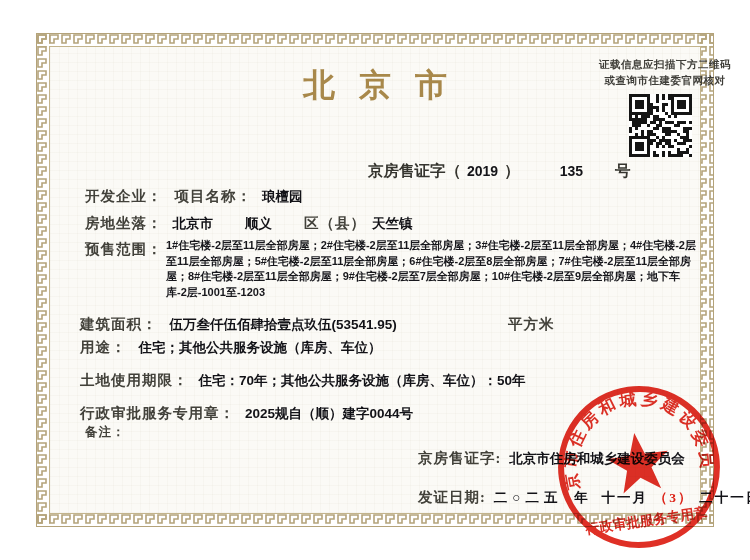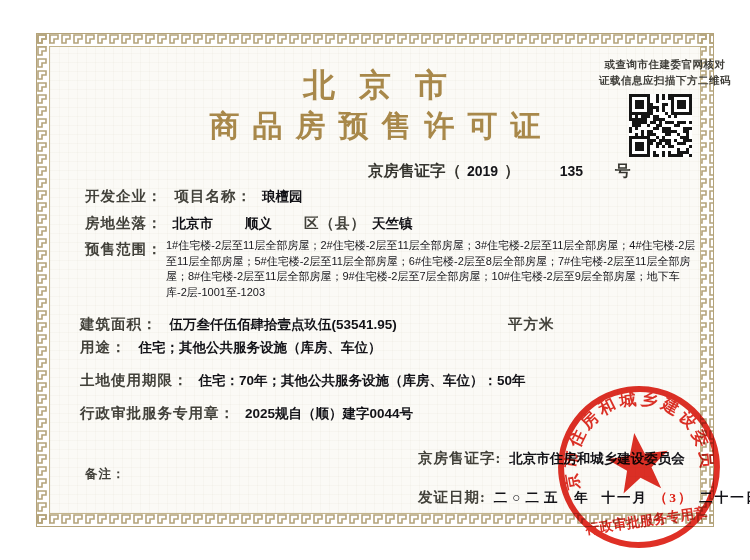--- a/index.html
+++ b/index.html
@@ -38,30 +38,30 @@
 
   .r-dev{ left:85px; top:187px; }   .r-dev .val{ margin-left:10px; }
   .r-dev .lab2{ margin-left:12px; }
   .r-loc{ left:85px; top:214px; }
   .r-loc .city{ margin-left:10px; } .r-loc .district{ margin-left:32px; }
   .r-loc .dsuffix{ margin-left:32px; font-family:"Liberation Serif",serif; color:#42413a; letter-spacing:1px;}
   .r-loc .town{ margin-left:6px; }
 
   .scope-label{ position:absolute; left:85px; top:240px; }
   .scope-text{ position:absolute; left:166px; top:238px; width:534px;
-    font-weight:400; font-size:11px; line-height:15.5px; color:#17171c; white-space:normal; }
+    font-weight:700; font-size:11px; line-height:15.5px; color:#17171c; white-space:normal; }
 
   .r-area{ left:80px; top:315px; width:620px; } .r-area .val{ margin-left:12px; }
   .r-area .unit{ position:absolute; left:428px; font-family:"Liberation Serif",serif;
     font-weight:700; font-size:14.5px; color:#42413a; letter-spacing:1px;}
   .r-use{ left:80px; top:338px; }  .r-use .val{ margin-left:12px; }
   .r-land{ left:80px; top:371px; } .r-land .val{ margin-left:10px; }
   .r-plan{ left:80px; top:404px; } .r-plan .val{ margin-left:10px; }
 
-  .r-remark{ left:85px; top:466px; } .r-remark .lab{ font-size:12.5px; }
+  .r-remark{ left:85px; top:424px; } .r-remark .lab{ font-size:12.5px; }
   .r-issuer{ left:418px; top:449px; } .r-issuer .val{ margin-left:8px; }
   .r-date{ left:418px; top:488px; }
   .r-date .val{ margin-left:8px; letter-spacing:2px; }
   .r-date .yy{ letter-spacing:5px;text-align:right; } .r-date .sep{ margin:0 6px; }
   .r-date .sealno{ color:#dd2318; font-family:"Liberation Serif",serif; font-weight:700; }
 
   .seal{ position:absolute; left:553px; top:381px; width:172px; height:172px;
     transform:rotate(-8deg); mix-blend-mode:multiply; opacity:.94; }
 </style>
 </head>
@@ -79,22 +79,22 @@
     </defs>
     <rect x="0" y="0" width="678" height="14" fill="url(#gk)"></rect>
     <rect x="0" y="480" width="678" height="14" fill="url(#gk)"></rect>
     <rect x="0" y="0" width="14" height="494" fill="url(#gk)"></rect>
     <rect x="664" y="0" width="14" height="494" fill="url(#gk)"></rect>
     <rect x="0.5" y="0.5" width="677" height="493" fill="none" stroke="#b4a37a"></rect>
     <rect x="13.5" y="13.5" width="651" height="467" fill="none" stroke="#c3b48c"></rect>
   </svg>
 
   <div class="scan-note">
+    <div>证载信息应扫描下方二维码</div>
     <div>或查询市住建委官网核对</div>
-    <div>证载信息应扫描下方二维码</div>
   </div>
 
   <div class="qr">
       <i style="left:0px;top:0px"></i>
       <i style="left:3px;top:0px"></i>
       <i style="left:6px;top:0px"></i>
       <i style="left:9px;top:0px"></i>
       <i style="left:12px;top:0px"></i>
       <i style="left:15px;top:0px"></i>
       <i style="left:18px;top:0px"></i>
@@ -323,21 +323,20 @@
       <i style="left:33px;top:60px"></i>
       <i style="left:39px;top:60px"></i>
       <i style="left:42px;top:60px"></i>
       <i style="left:45px;top:60px"></i>
       <i style="left:48px;top:60px"></i>
       <i style="left:51px;top:60px"></i>
       <i style="left:60px;top:60px"></i>
     </div>
 
   <div class="title title1">北京市</div>
-  <div class="title title2">商品房预售许可证</div>
 
   <div class="certno">
     <span>京房售证字（</span>
     <span class="num g1">2019</span>
     <span>）</span>
     <span class="num g2">135</span>
     <span class="g3">号</span>
   </div>
 
   <div class="row r-dev">

